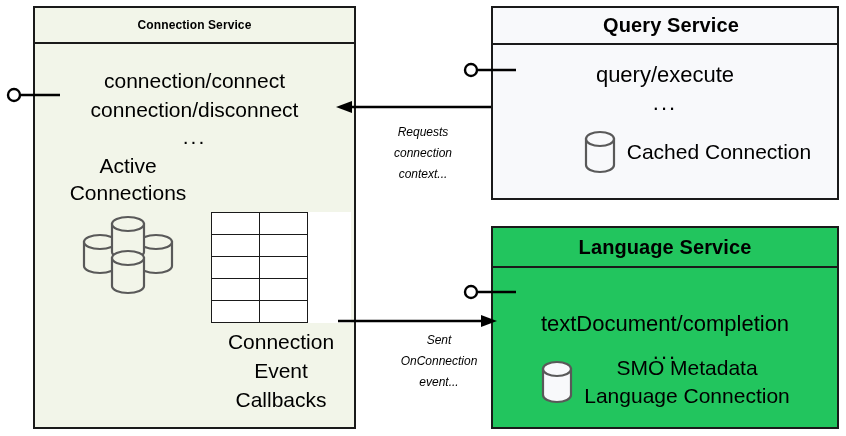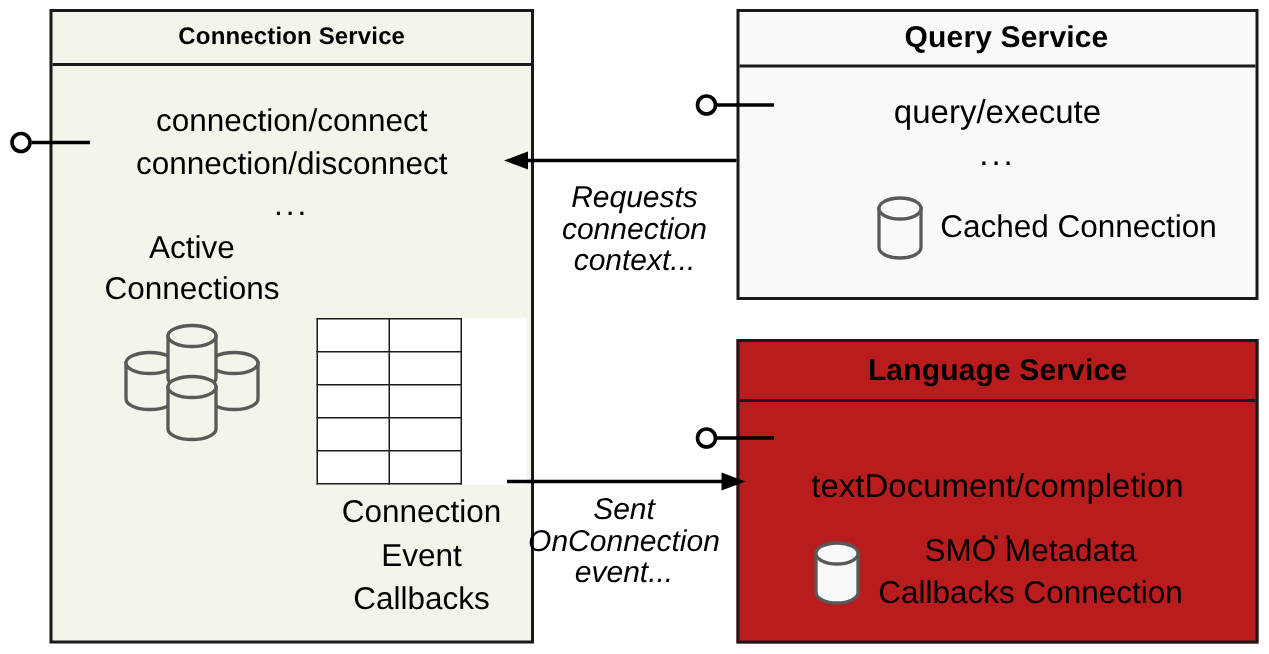--- a/index.html
+++ b/index.html
@@ -49,21 +49,21 @@
   }
 
   
   #connection-service {
     left: 33px; top: 6px;
     width: 323px; height: 423px;
     background: #f2f5e9;
   }
   #connection-service .box-header {
     height: 36px;
-    font-size: 16px;
+    font-size: 12px;
   }
   #connection-service .box-body { top: 36px; height: 351px; }
 
   .endpoint-list {
     position: absolute;
     left: 0; top: 22px;
     width: 100%;
     text-align: center;
     font-size: 21px;
     line-height: 29px;
@@ -128,21 +128,21 @@
     height: 37px;
     font-size: 20px;
     padding-left: 12px;
   }
   #query-service .box-body { top: 37px; height: 157px; }
 
   
   #language-service {
     left: 491px; top: 226px;
     width: 348px; height: 203px;
-    background: #b91c1c;
+    background: #22c55e;
   }
   #language-service .box-header {
     height: 40px;
     font-size: 20px;
   }
   #language-service .box-body { top: 40px; height: 163px; }
 
   .rs-endpoint {
     position: absolute;
     left: 0;
@@ -176,31 +176,31 @@
   .edge-svg {
     position: absolute;
     left: 0; top: 0;
     width: 846px; height: 436px;
     pointer-events: none;
   }
 
   .edge-label {
     position: absolute;
     font-style: italic;
-    font-size: 20px;
+    font-size: 12px;
     line-height: 21px;
     text-align: center;
     color: #000;
   }
   #requests-context-label {
     left: 357px; top: 122px;
     width: 132px;
   }
   #sent-onconnection-label {
-    left: 348px; top: 330px;
+    left: 371px; top: 330px;
     width: 136px;
   }
 </style>
 </head>
 <body>
 
 <div class="canvas">
 
   <div class="box" id="connection-service">
     <div class="box-header">Connection Service</div>
@@ -294,21 +294,21 @@
       </div>
       <div class="db-row">
         <svg width="34" height="46" viewBox="0 0 34 46">
           <g fill="#f8f9fb" stroke="#595959" stroke-width="2.2">
             <path d="M3,10 L3,36 a14,7 0 0 0 28,0 L31,10 Z"></path>
             <ellipse cx="17" cy="10" rx="14" ry="7"></ellipse>
           </g>
         </svg>
         <div class="db-label">
           <div>SMO Metadata</div>
-          <div>Callbacks Connection</div>
+          <div>Language Connection</div>
         </div>
       </div>
     </div>
   </div>
 
   <svg class="edge-svg">
     <g stroke="#000000" stroke-width="2.4" fill="none">
 
       <line x1="21" y1="95" x2="60" y2="95"></line>
 

